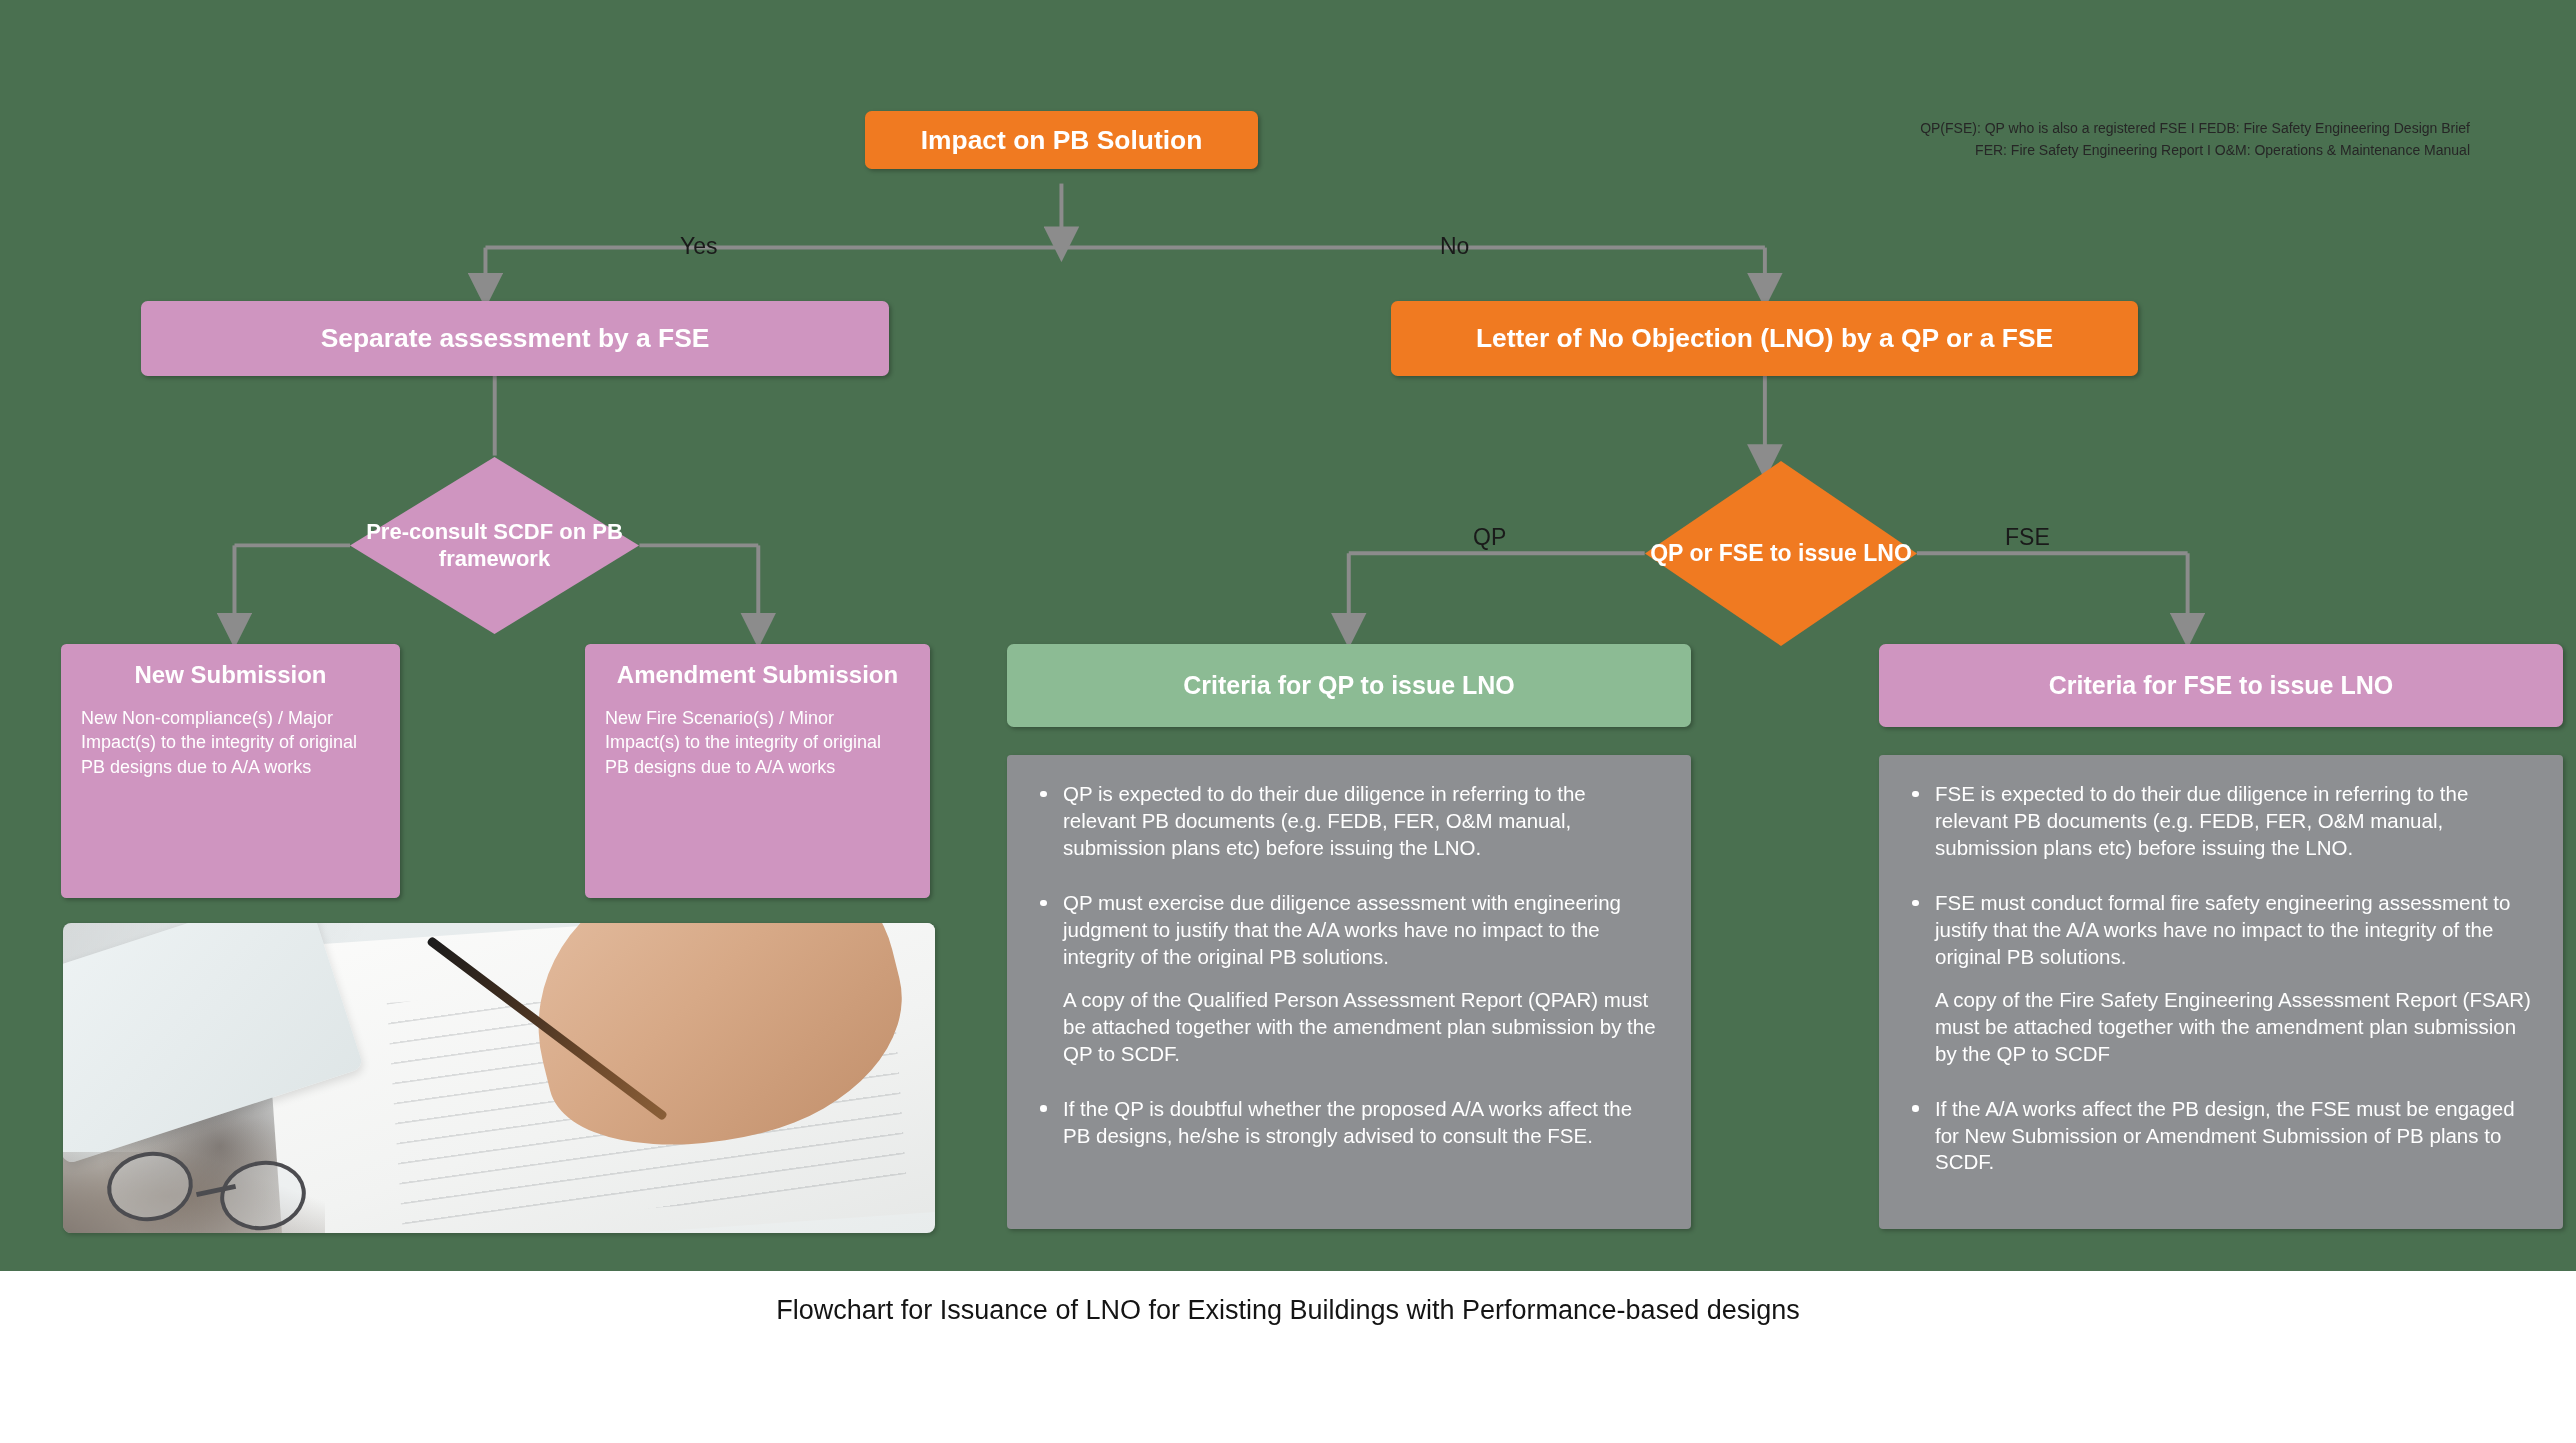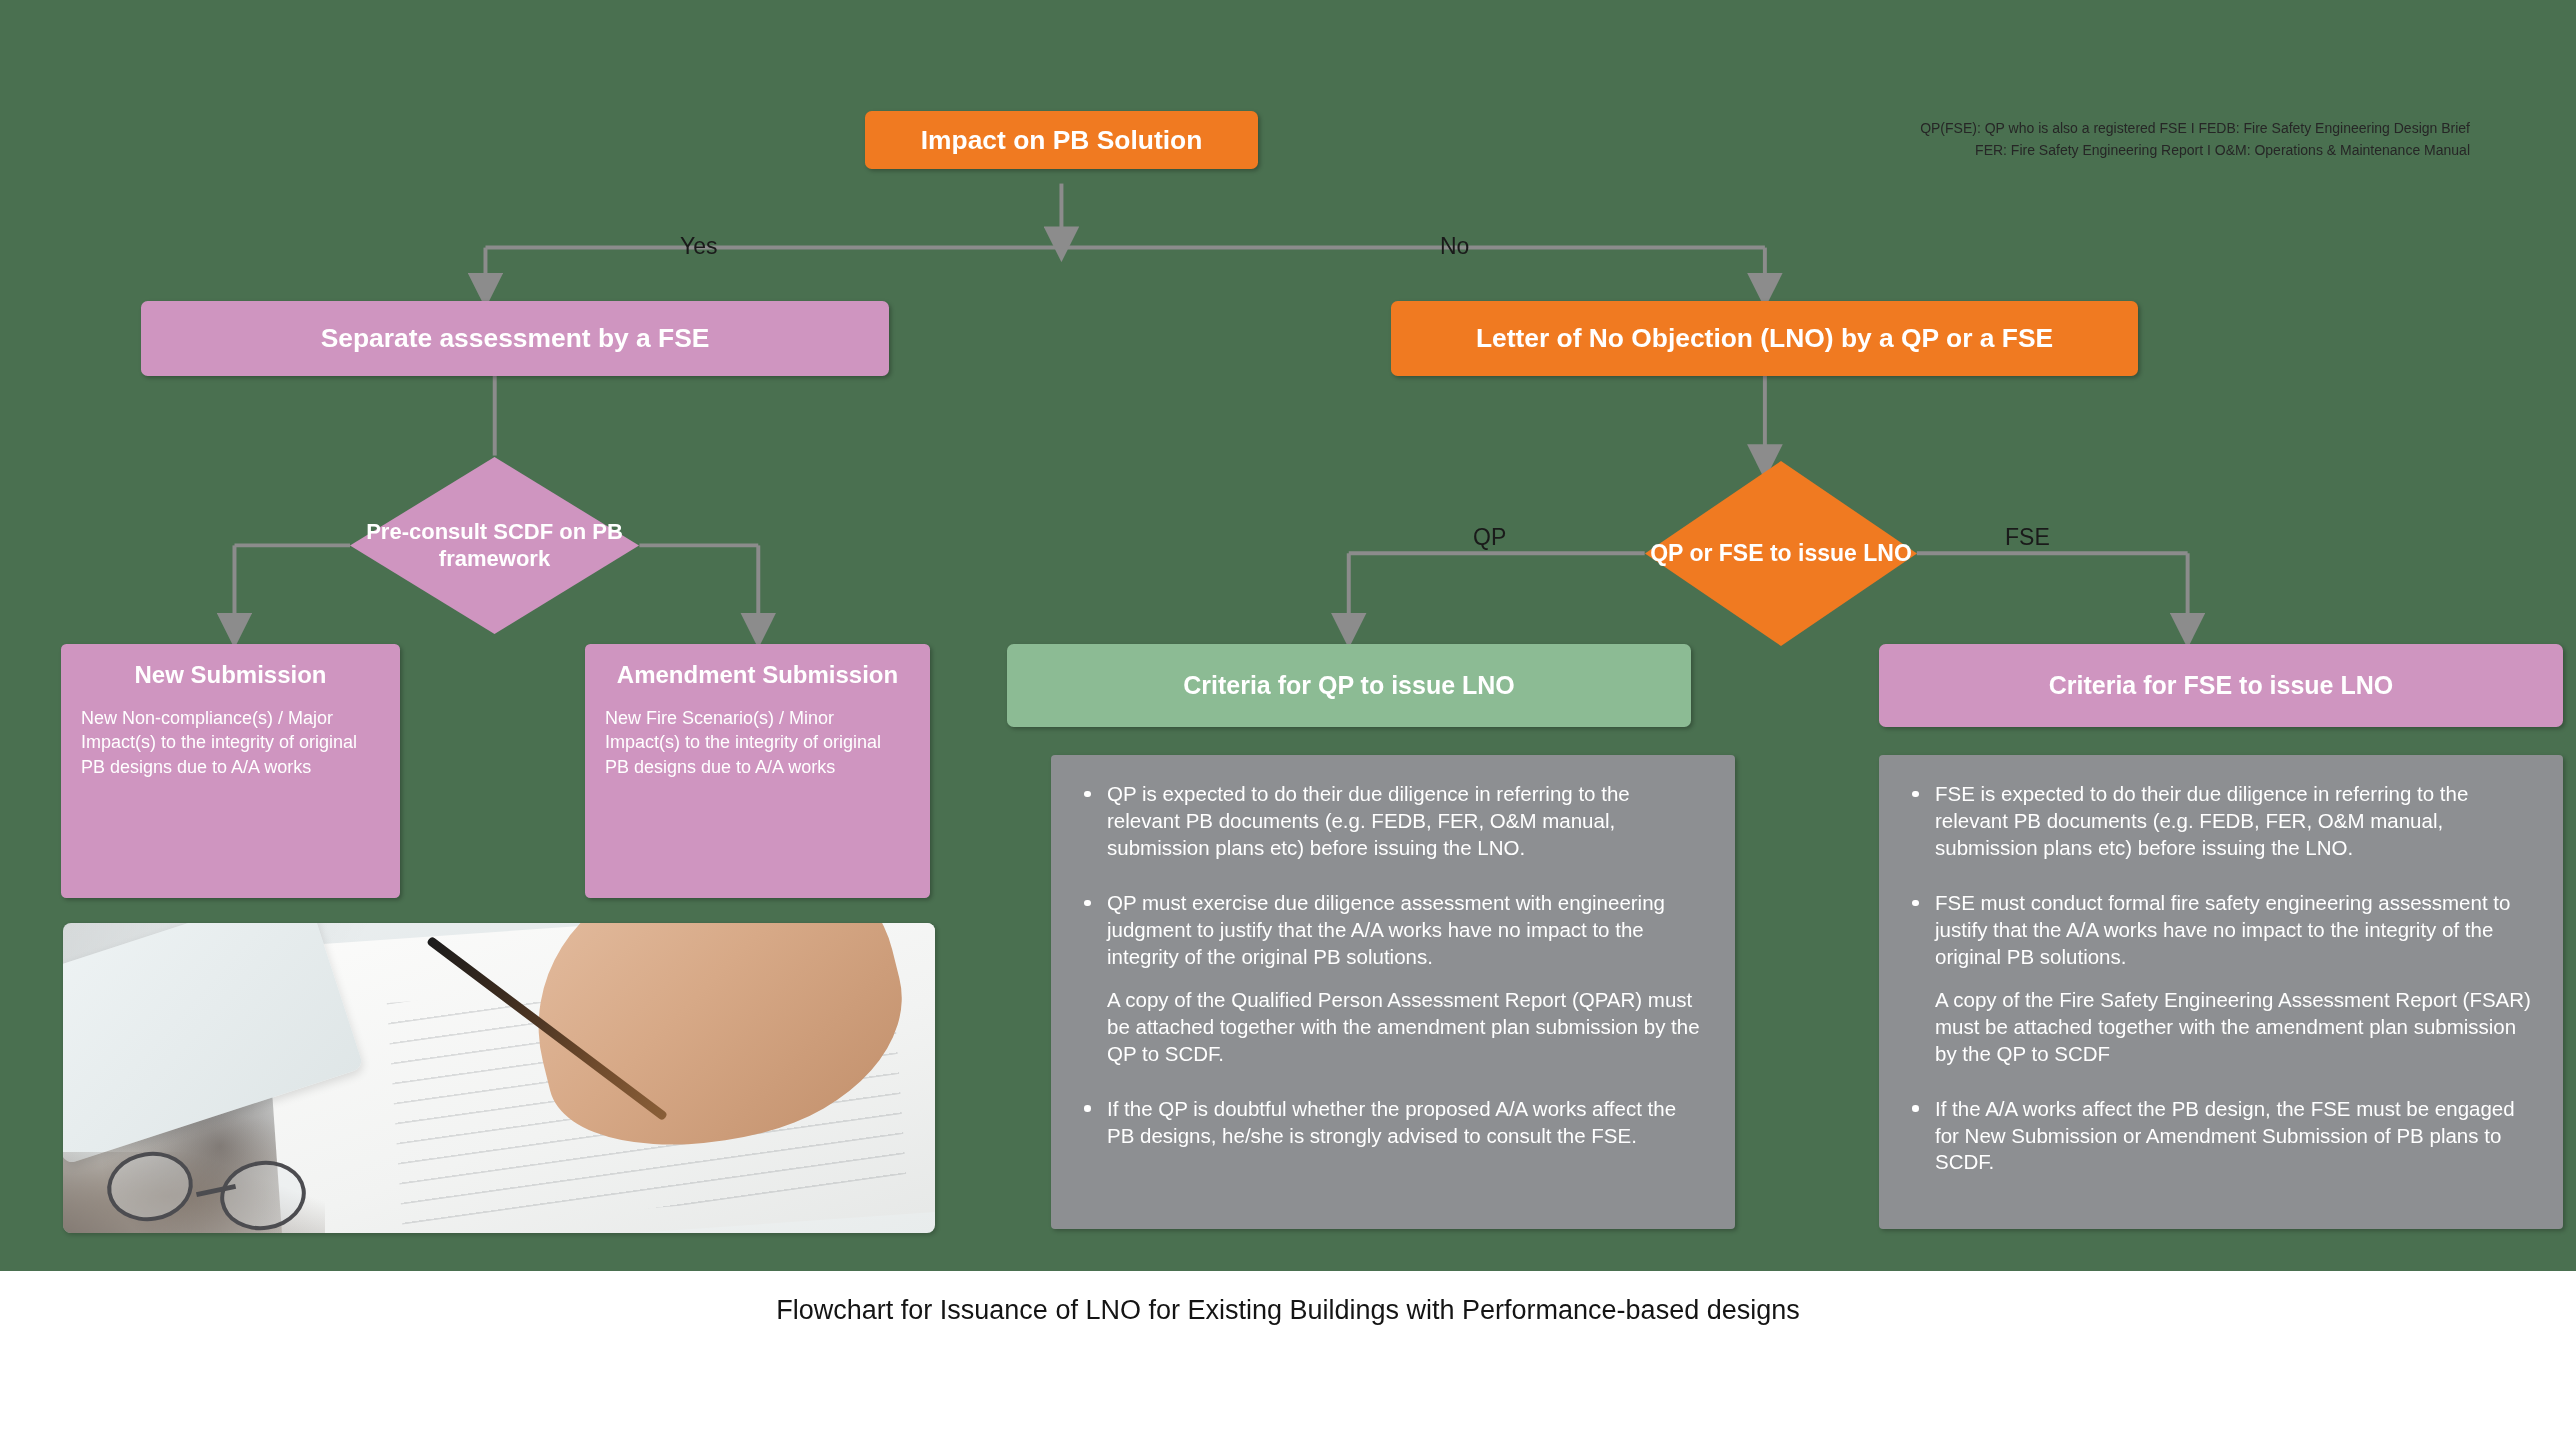--- a/index.html
+++ b/index.html
@@ -87,21 +87,21 @@
   #amendment-submission-card {
     left: 585px; top: 644px; width: 345px; height: 254px;
   }
 
   
   .panel {
     padding: 26.4px 29px 26.4px 28px;
     border-radius: 4px;
     box-shadow: 2px 2px 4.6px rgba(0,0,0,0.25);
   }
-  #qp-panel  { left: 1007px; top: 755px; width: 684px; height: 474px; margin-left: 44px; }
+  #qp-panel  { left: 1007px; top: 755px; width: 684px; height: 474px; }
   #fse-panel { left: 1879px; top: 755px; width: 684px; height: 474px; }
 
   .panel ul { list-style: none; }
   .panel li {
     position: relative;
     padding-left: 28px;
     margin-bottom: 29px;
     font-size: 20.5px;
     line-height: 1.30;
     color: #ffffff;

